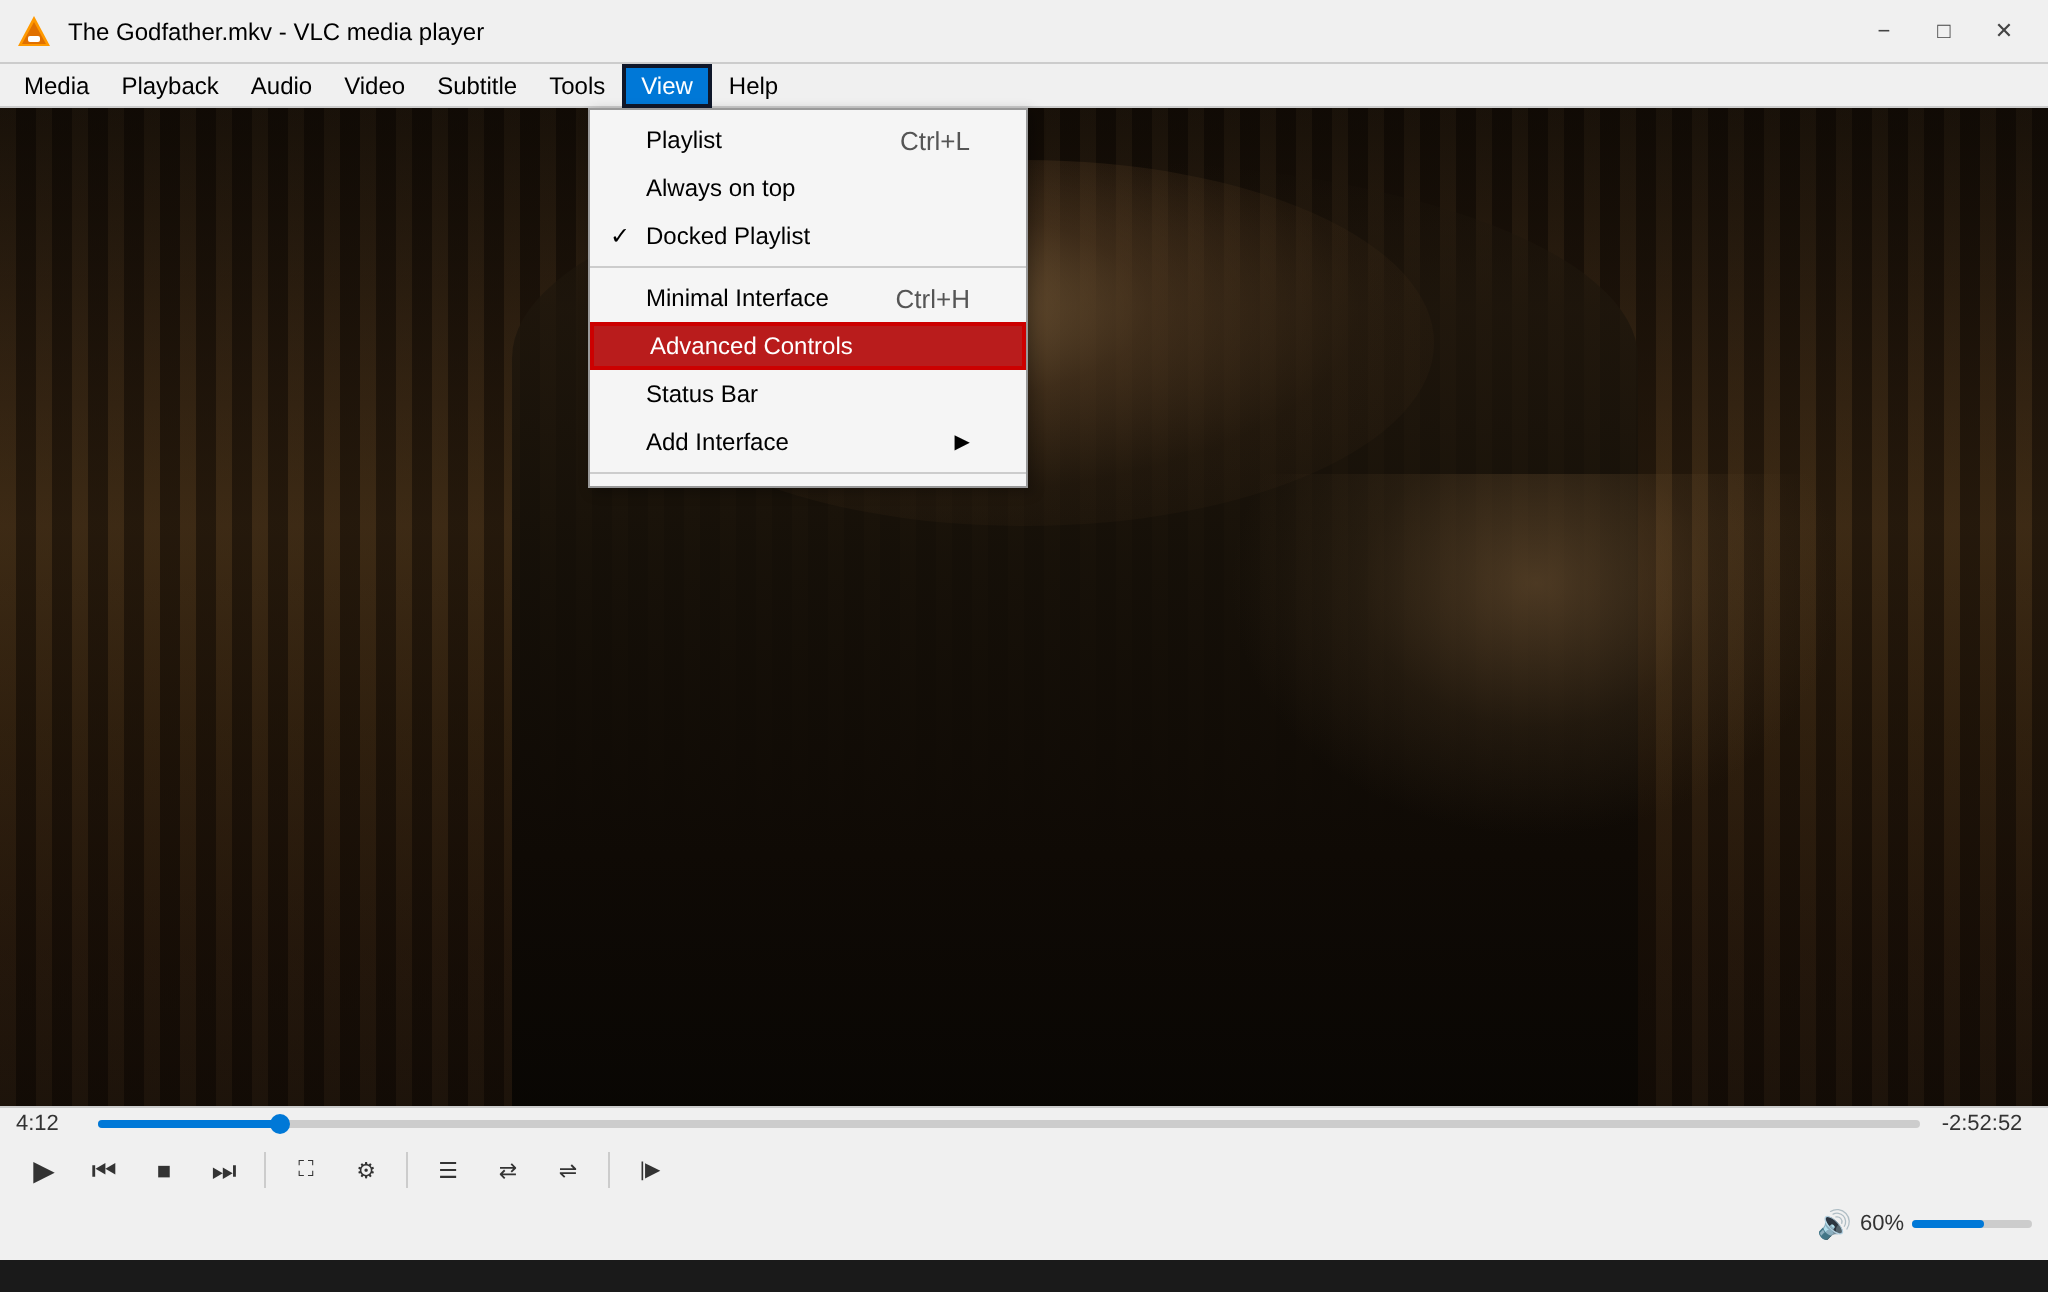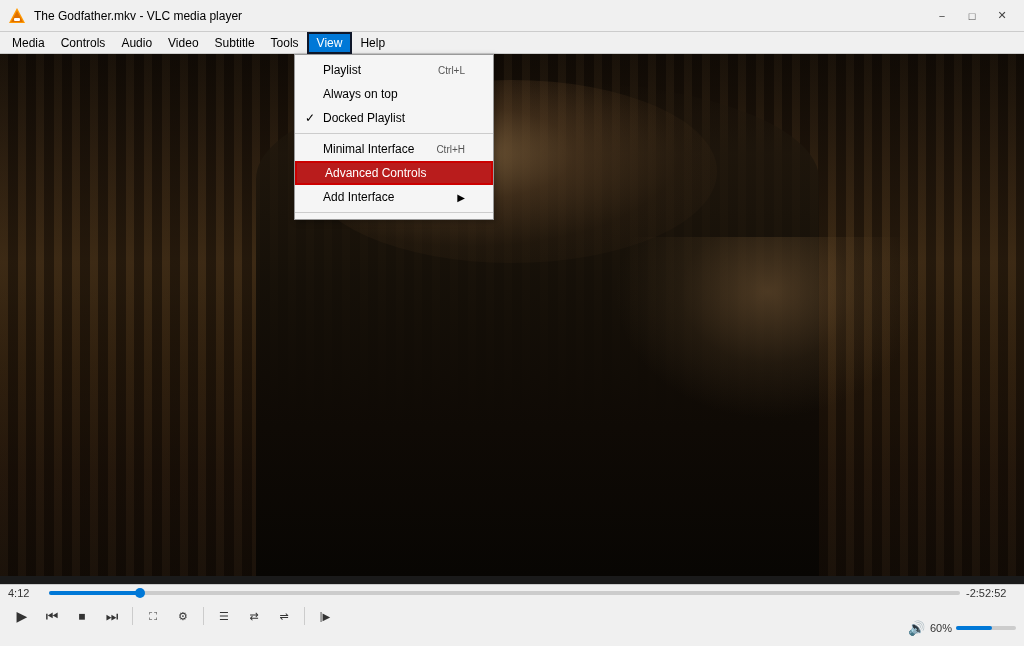--- a/index.html
+++ b/index.html
@@ -147,21 +147,21 @@
         rgba(100,75,45,0.2) 40%,
         transparent 70%
       );
     }
 
     
     .dropdown-menu {
       position: absolute;
       top: 54px;
       left: 294px;
-      width: 200px;
+      width: 220px;
       background: #f5f5f5;
       border: 1px solid #999;
       box-shadow: 2px 2px 6px rgba(0,0,0,0.3);
       z-index: 100;
       padding: 3px 0;
     }
     .dropdown-item {
       padding: 4px 28px 4px 28px;
       cursor: pointer;
       font-size: 12px;
@@ -183,50 +183,50 @@
       color: #fff;
       border: 2px solid #cc0000;
     }
     .dropdown-separator {
       height: 1px;
       background: #ccc;
       margin: 3px 0;
     }
     .shortcut {
       color: #555;
-      font-size: 10px;
+      font-size: 13px;
     }
     .arrow-right {
       font-size: 10px;
     }
 
     
     .bottom-bar {
       position: absolute;
-      bottom: 0;
+      bottom: 16px;
       left: 0;
       right: 0;
-      height: 62px;
+      height: 77px;
       background: #f0f0f0;
       border-top: 1px solid #ccc;
     }
     .progress-bar-container {
       height: 16px;
       display: flex;
       align-items: center;
       padding: 0 8px;
       gap: 6px;
     }
     .time-label {
       font-size: 11px;
       color: #333;
       min-width: 35px;
     }
     .time-label.right {
-      text-align: left;
+      text-align: center;
       min-width: 50px;
     }
     .progress-track {
       flex: 1;
       height: 4px;
       background: #ccc;
       border-radius: 2px;
       position: relative;
       cursor: pointer;
     }
@@ -319,21 +319,21 @@
   </div>
   <div class="title-bar-controls">
     <button class="title-btn">−</button>
     <button class="title-btn">□</button>
     <button class="title-btn close">✕</button>
   </div>
 </div>
 
 <div class="menu-bar">
   <div class="menu-item">Media</div>
-  <div class="menu-item">Controls</div>
+  <div class="menu-item">Playback</div>
   <div class="menu-item">Audio</div>
   <div class="menu-item">Video</div>
   <div class="menu-item">Subtitle</div>
   <div class="menu-item">Tools</div>
   <div class="menu-item active">View</div>
   <div class="menu-item">Help</div>
 </div>
 
 <div class="video-area">
   <div class="video-bg">
@@ -365,20 +365,23 @@
   <div class="dropdown-item">
     <span>Minimal Interface</span>
     <span class="shortcut">Ctrl+H</span>
   </div>
 
 
   <div class="dropdown-item highlighted">
     <span>Advanced Controls</span>
   </div>
 
+  <div class="dropdown-item">
+    <span>Status Bar</span>
+  </div>
 
   <div class="dropdown-item">
     <span>Add Interface</span>
     <span class="arrow-right">▶</span>
   </div>
 
   <div class="dropdown-separator"></div>
 
 </div>
 

